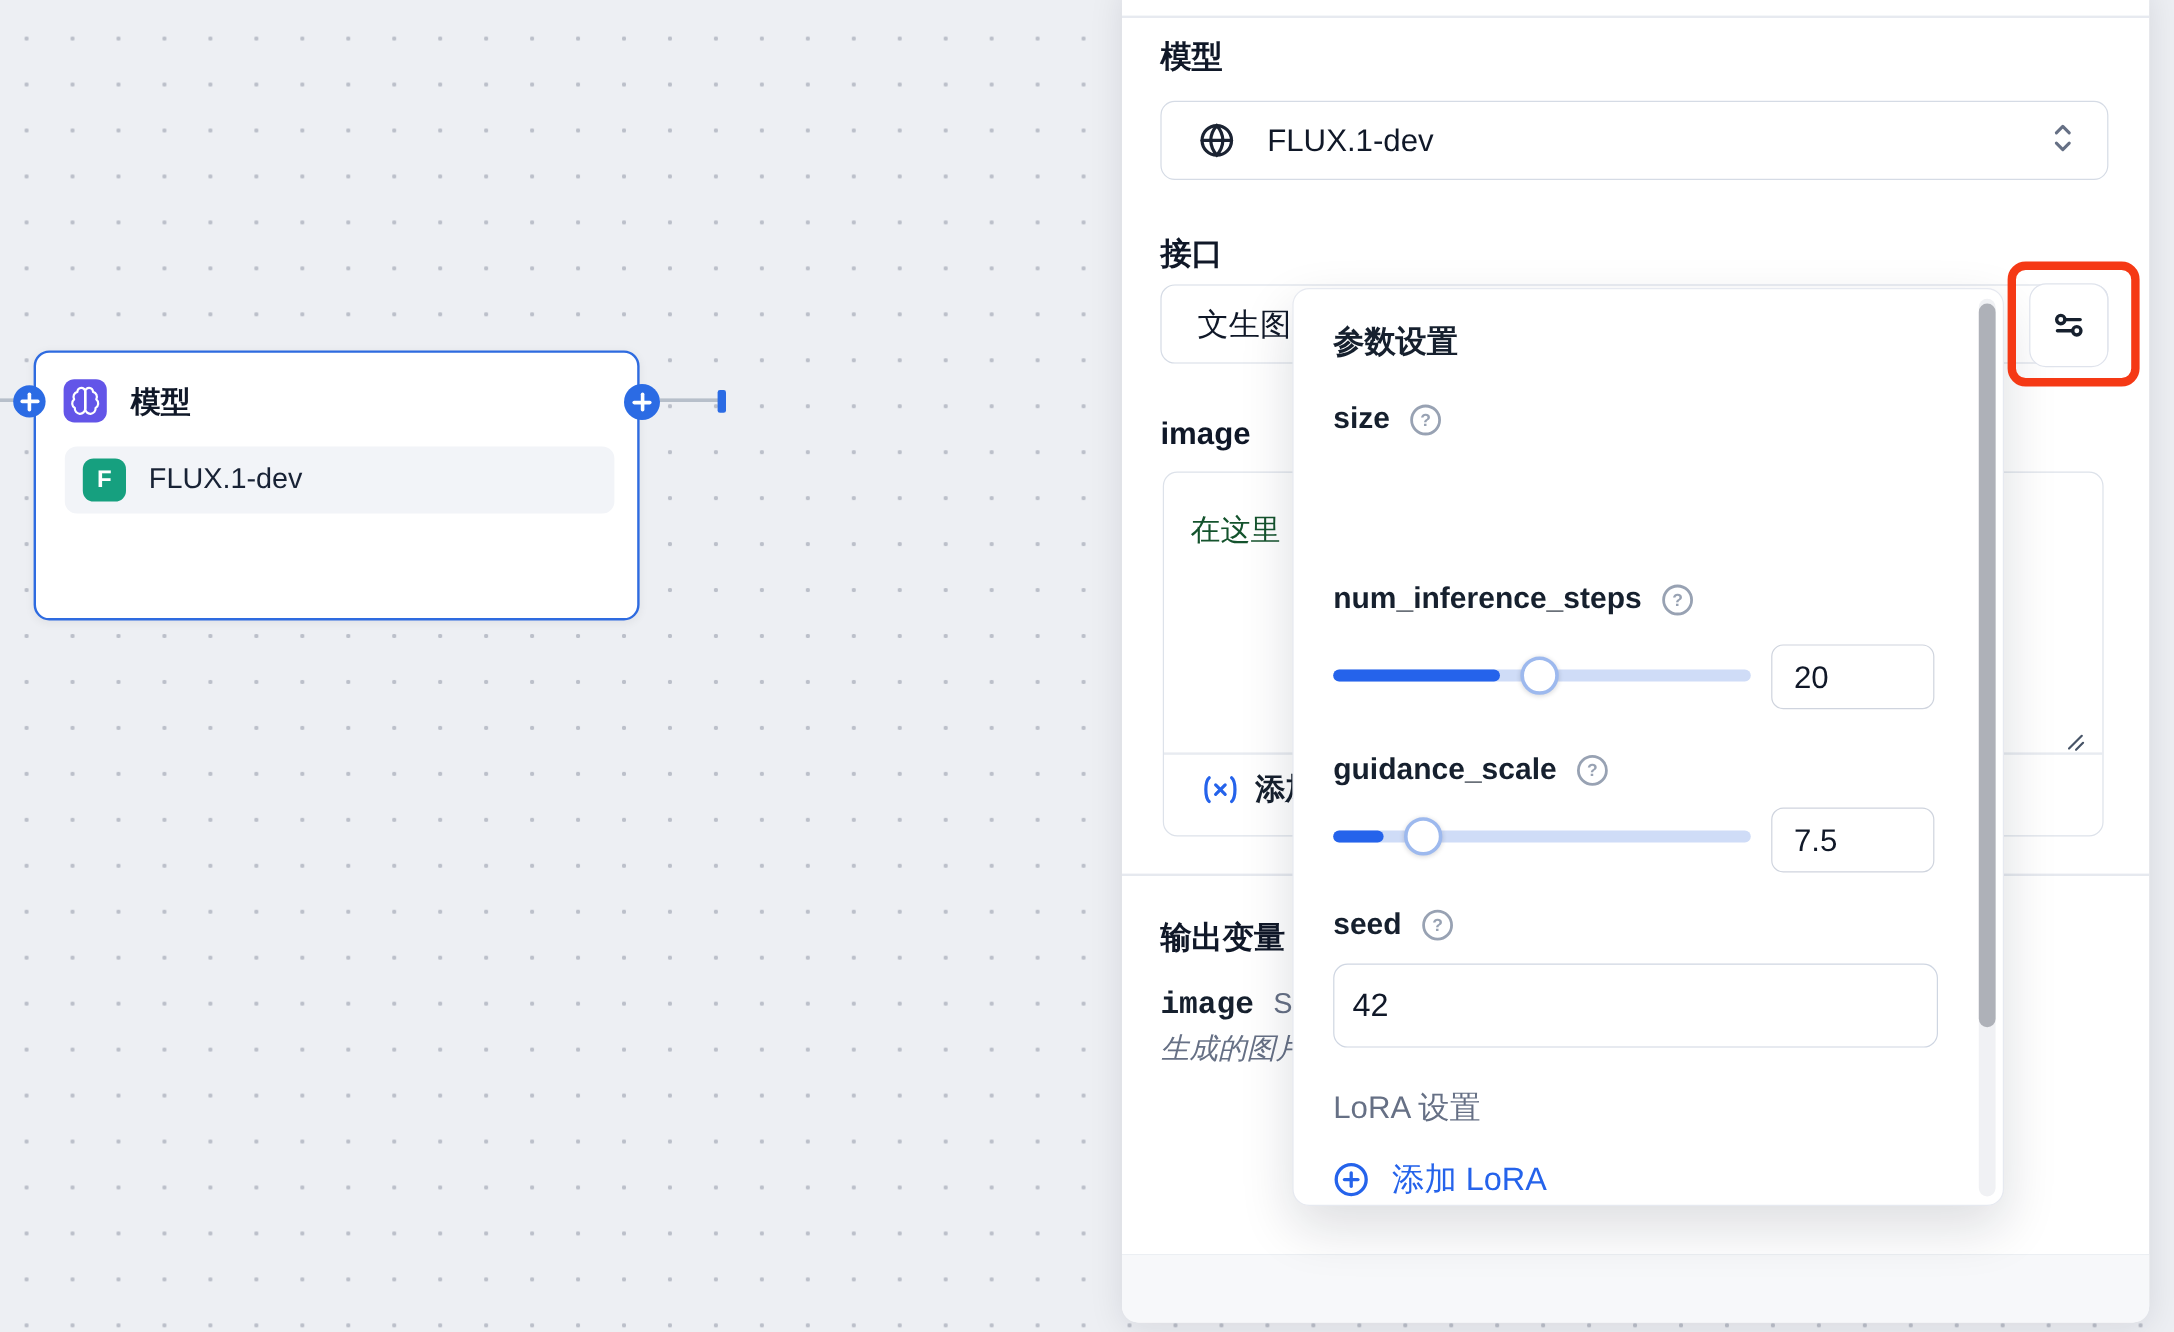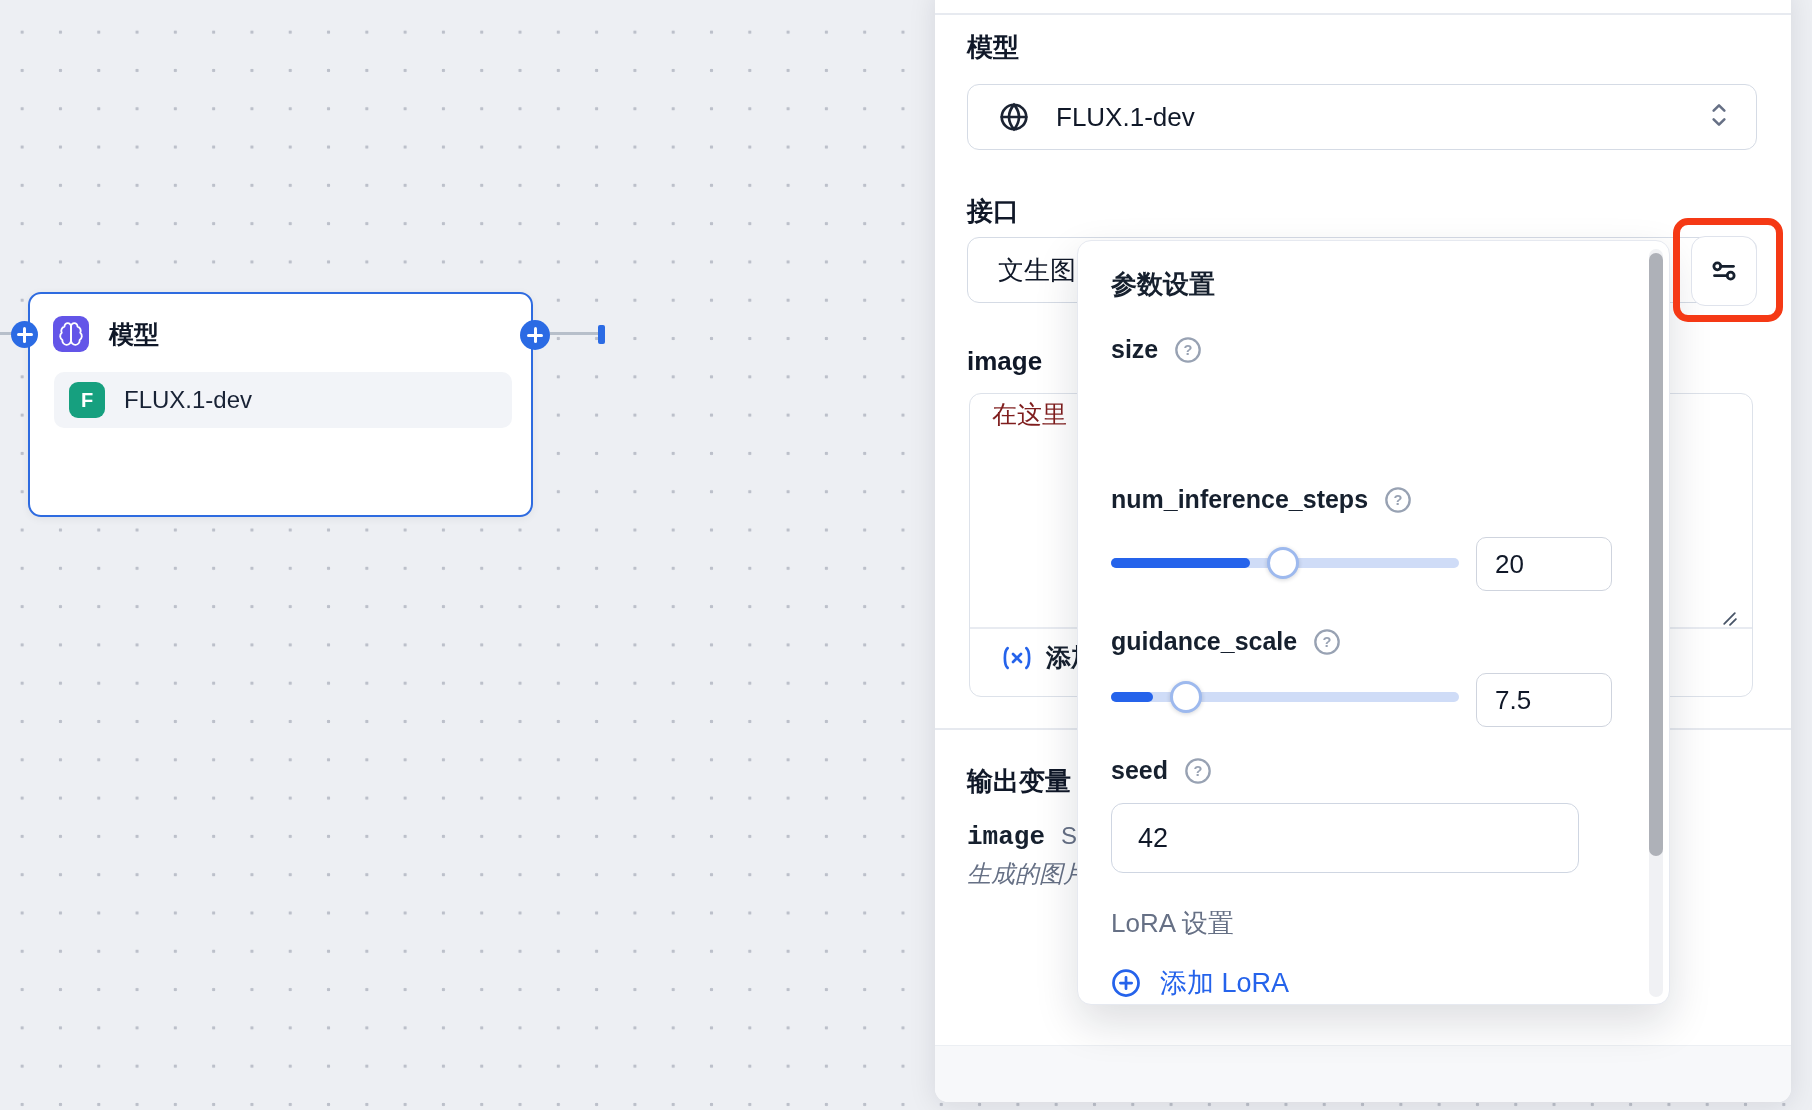--- a/index.html
+++ b/index.html
@@ -56,21 +56,21 @@
   .select { position:absolute; left:32px; width:790px; height:66px; background:#fff;
     border:1.5px solid #d5dbe5; border-radius:12px; display:flex; align-items:center; }
   #select-model { top:98px; padding:0 24px 0 30px; gap:26px; }
   #select-interface { top:251px; padding-left:30px; }
   .select-value { font-size:26px; color:#101828; flex:1; }
   .updown { flex:0 0 auto; }
 
   #prompt-label { top:360px; }
   #prompt-box { position:absolute; left:34px; top:407px; width:784px; height:304px;
     border:1.5px solid #dde2ea; border-radius:12px; background:#fff; }
-  #prompt-ph { position:absolute; left:22px; top:4px; font-size:25px; color:#7f1d1d; }
+  #prompt-ph { position:absolute; left:22px; top:31px; font-size:25px; color:#14532d; }
   #prompt-grip { position:absolute; right:14px; top:216px; }
   #prompt-divider { position:absolute; left:0; top:233px; width:100%; height:1.5px; background:#e8ebf1; }
   #prompt-footer { position:absolute; left:28px; top:247px; display:flex; align-items:center; gap:10px; }
   #add-var-label { font-size:25px; font-weight:600; color:#16202e; }
 
   #panel-divider { position:absolute; left:0; top:742px; width:100%; height:1.5px; background:#e6e9ef; }
   #output-label { top:778px; }
   #output-var-row { position:absolute; left:32px; top:836px; display:flex; align-items:baseline; gap:16px; }
   #output-var-name { font-family:"Liberation Mono","DejaVu Sans Mono",monospace; font-size:26px; font-weight:700; color:#16202e; }
   #output-var-type { font-size:24px; color:#667085; }
@@ -99,23 +99,23 @@
   .thumb { position:absolute; top:1px; width:32px; height:32px; background:#fff;
     border:3px solid #9db9ee; border-radius:50%; box-shadow:0 1px 4px rgba(16,24,40,.18); }
   #fill-steps { width:139px; } #thumb-steps { left:156px; }
   #fill-guidance { width:42px; } #thumb-guidance { left:59px; }
   .num-input { position:absolute; left:398px; width:136px; height:54px;
     border:1.5px solid #cfd4de; border-radius:10px; background:#fff;
     display:flex; align-items:center; padding-left:18px; font-size:26px; color:#101828; }
   #input-steps { top:296px; }
   #input-guidance { top:432px; }
   #seed-label { top:515px; }
-  #seed-input { position:absolute; left:33px; top:562px; width:468px; height:70px;
+  #seed-input { position:absolute; left:33px; top:562px; width:504px; height:70px;
     border:1.5px solid #cfd6e2; border-radius:12px; background:#fff;
-    display:flex; align-items:center; padding-left:26px; font-size:27px; color:#101828; }
+    display:flex; align-items:center; padding-left:15px; font-size:27px; color:#101828; }
   #lora-label { position:absolute; left:33px; top:665px; font-size:26px; color:#667085; }
   #add-lora { position:absolute; left:33px; top:724px; display:flex; align-items:center; gap:19px;
     font-size:27px; font-weight:500; color:#2563eb; cursor:pointer; }
   #pp-scroll-track { position:absolute; right:6px; top:8px; width:14px; height:748px; background:#f0f1f4; border-radius:7px; }
   #pp-scroll-thumb { position:absolute; right:6px; top:12px; width:14px; height:603px; background:#aeb1b8; border-radius:7px; }
 
   
   #red-box { position:absolute; left:1673px; top:218px; width:110px; height:104px;
     border:7px solid #f53915; border-radius:15px; z-index:10; }
   #settings-btn { position:absolute; left:1691px; top:236px; width:66px; height:70px;

